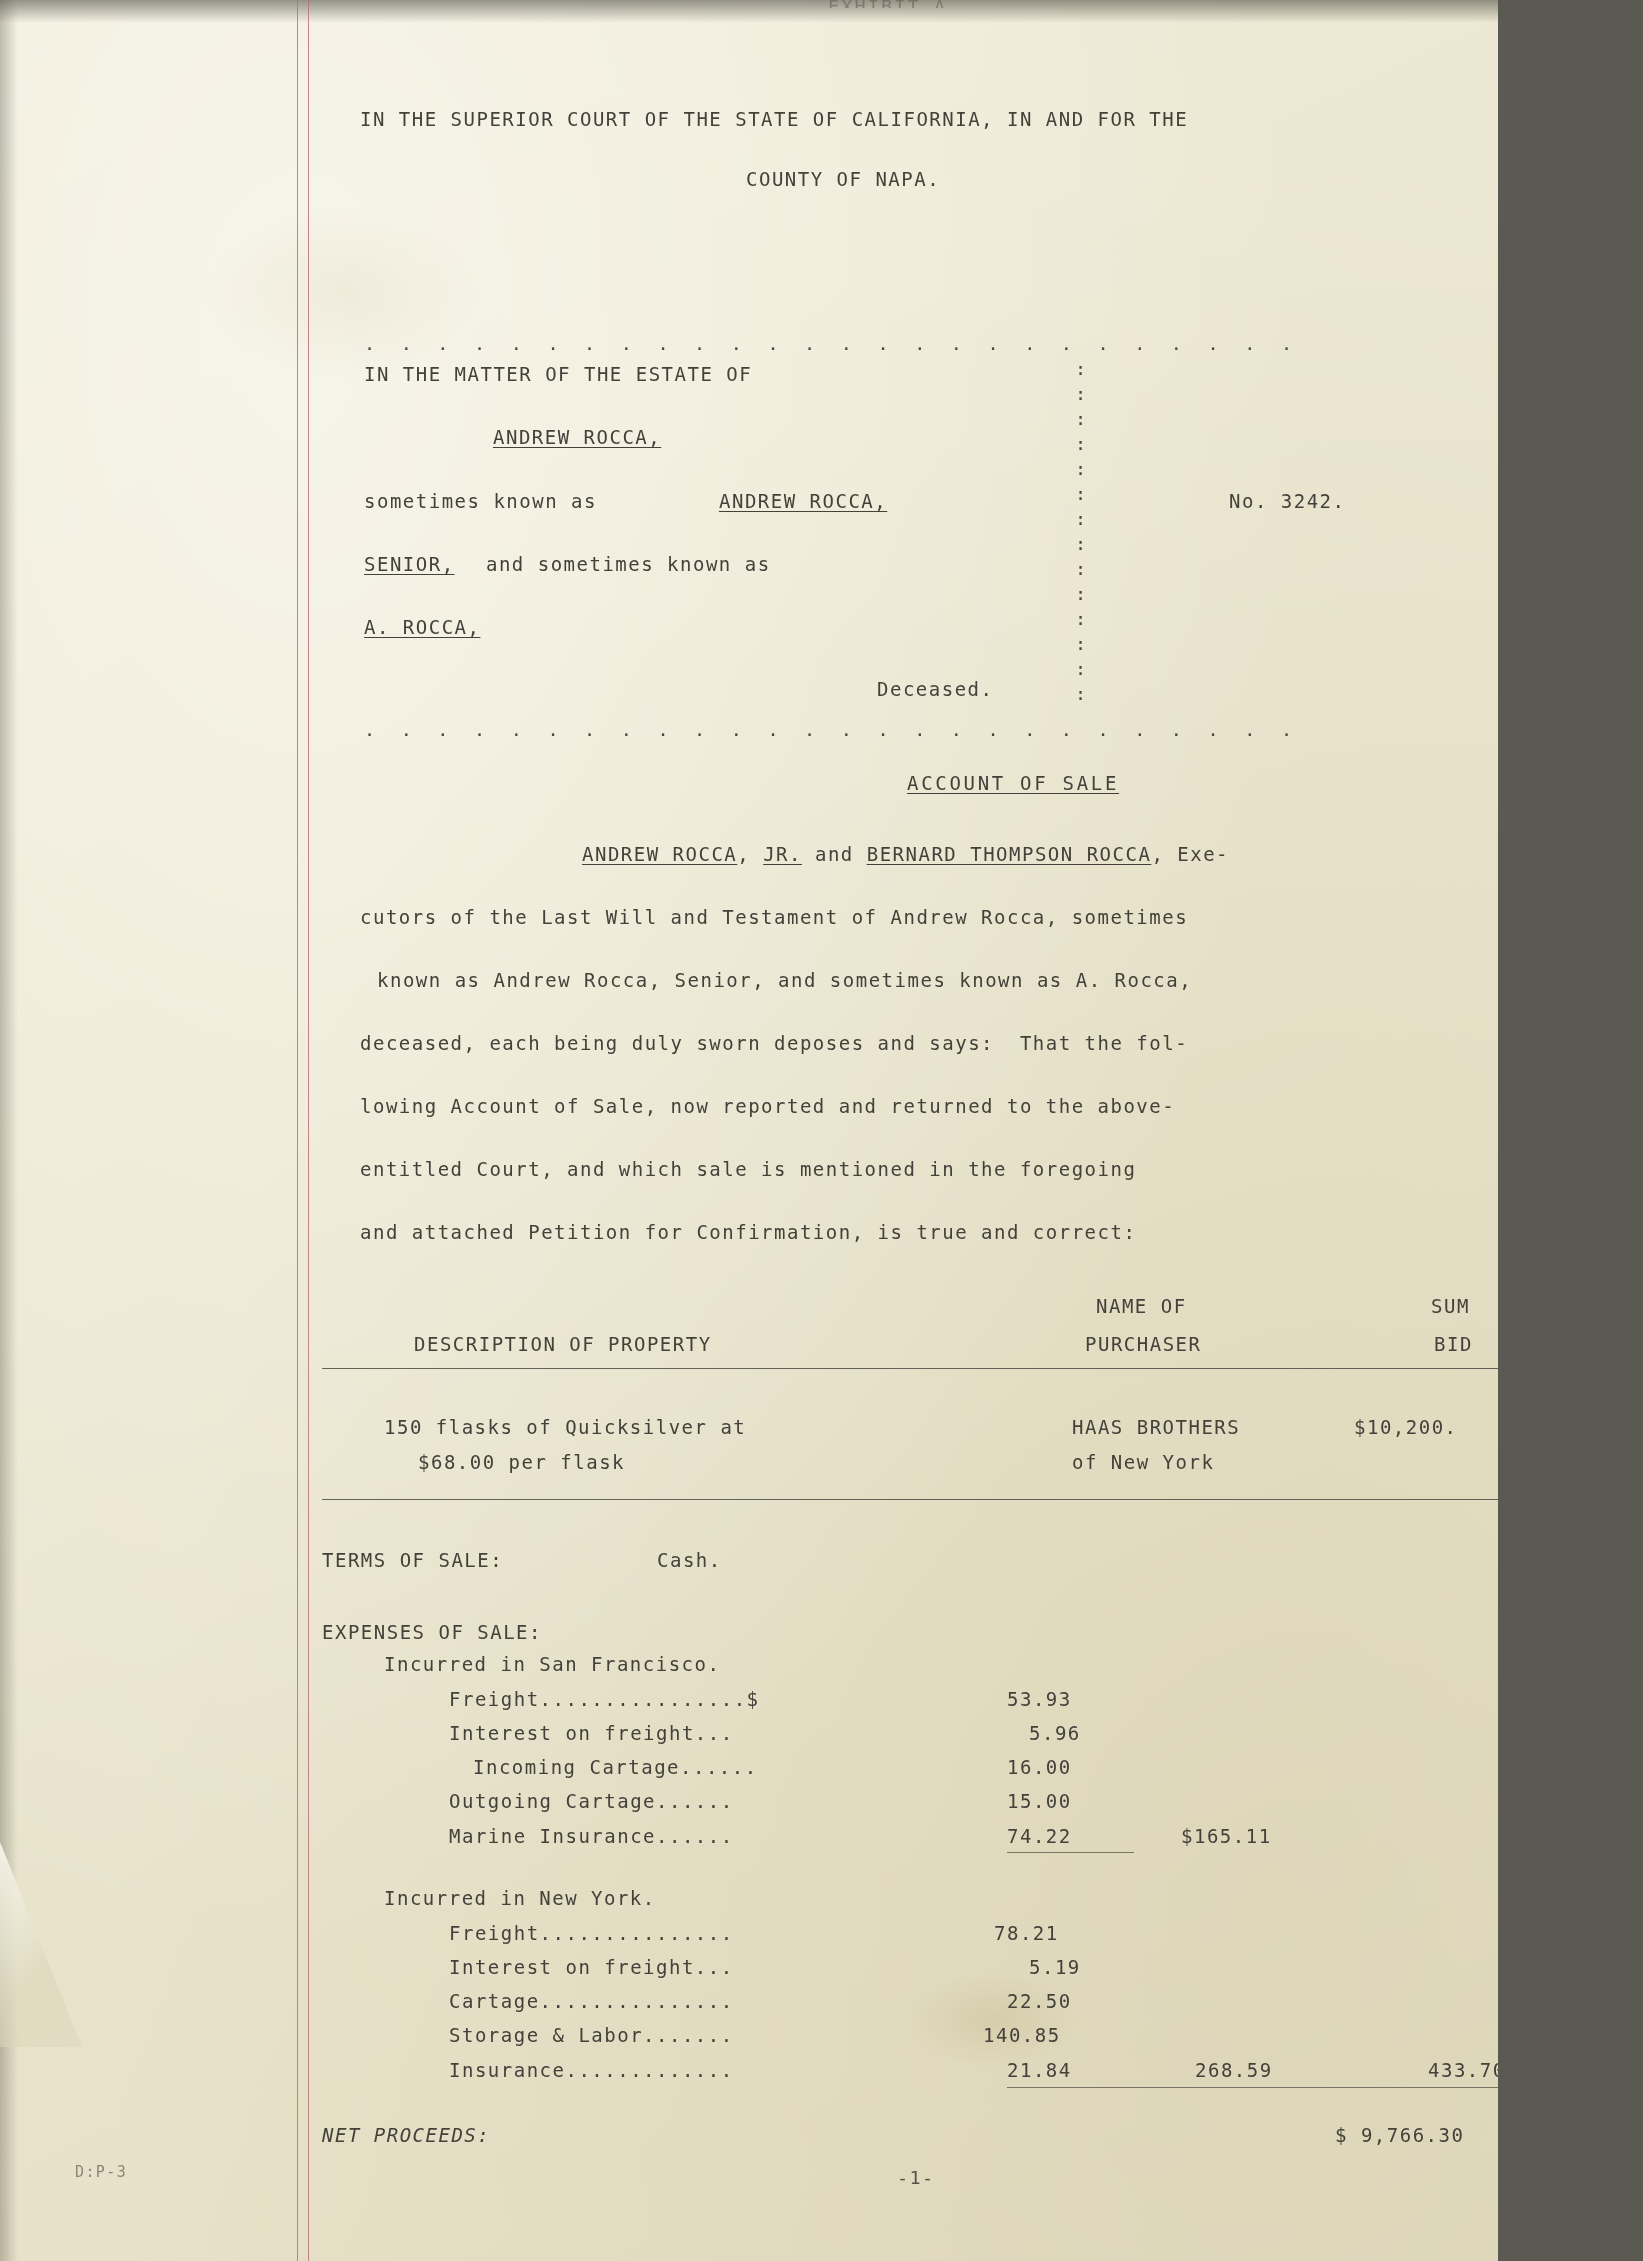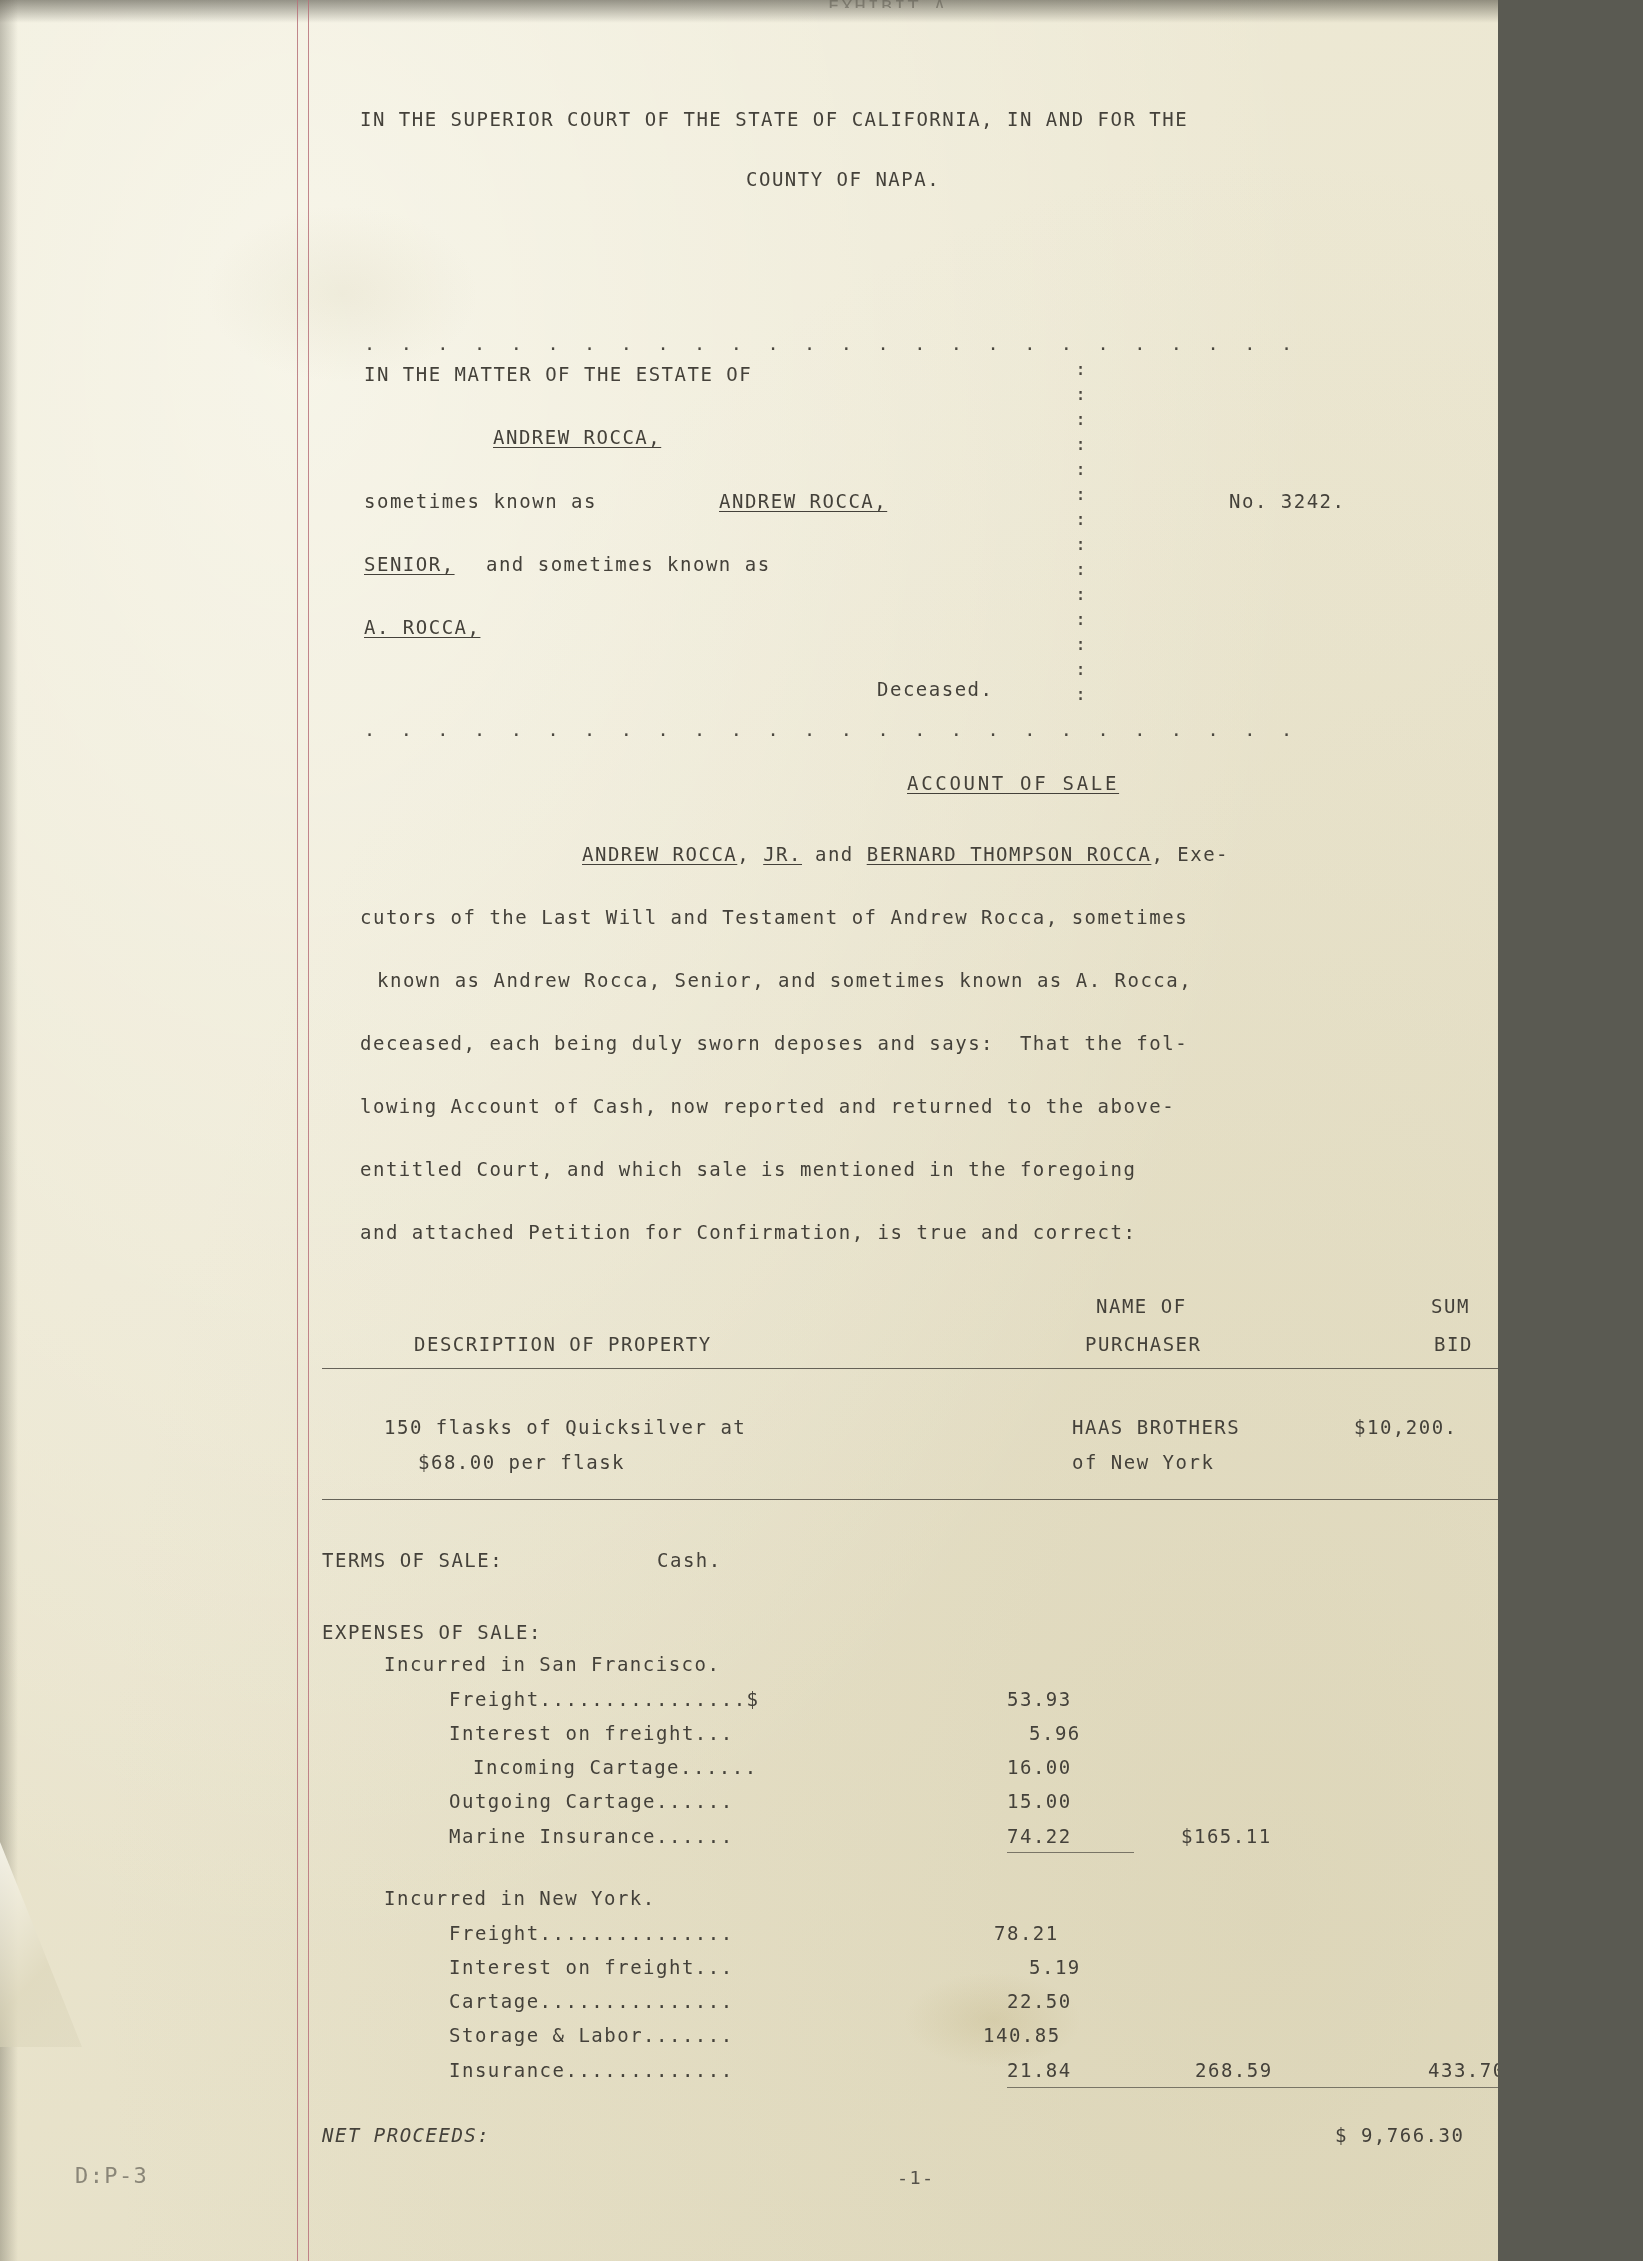--- a/index.html
+++ b/index.html
@@ -128,21 +128,21 @@
     height: 1.4px;
     background: #4d4a42;
     opacity: 0.85;
   }
   .hrule.thin { height: 0.7px; opacity: 0.7; }
 
   .footer-left {
     position: absolute;
     left: 75px;
     top: 2163px;
-    font-size: 22px;
+    font-size: 15px;
     letter-spacing: 1.4px;
     color: #8a8678;
     white-space: pre;
   }
   .footer-center {
     position: absolute;
     left: 897px;
     top: 2167px;
     font-size: 18.5px;
     letter-spacing: 1.4px;
@@ -203,21 +203,21 @@
 
     <div class="line" style="left:907px; top:492px;">No. 3242.</div>
 
     <div class="line u" style="left:585px; top:774px; letter-spacing:2.7px;">ACCOUNT OF SALE</div>
 
     <div class="line" style="left:260px; top:845px;"><span class="u">ANDREW ROCCA</span><span>, </span><span class="u">JR.</span><span> and </span><span class="u">BERNARD THOMPSON ROCCA</span><span>, Exe-</span></div>
 
     <div class="line" style="left:38px; top:908px;">cutors of the Last Will and Testament of Andrew Rocca, sometimes</div>
     <div class="line" style="left:55px; top:971px;">known as Andrew Rocca, Senior, and sometimes known as A. Rocca,</div>
     <div class="line" style="left:38px; top:1034px;">deceased, each being duly sworn deposes and says:  That the fol-</div>
-    <div class="line" style="left:38px; top:1097px;">lowing Account of Cash, now reported and returned to the above-</div>
+    <div class="line" style="left:38px; top:1097px;">lowing Account of Sale, now reported and returned to the above-</div>
     <div class="line" style="left:38px; top:1160px;">entitled Court, and which sale is mentioned in the foregoing</div>
     <div class="line" style="left:38px; top:1223px;">and attached Petition for Confirmation, is true and correct:</div>
 
     <div class="line" style="left:774px; top:1297px;">NAME OF</div>
     <div class="line" style="left:1109px; top:1297px;">SUM</div>
     <div class="line" style="left:92px; top:1335px;">DESCRIPTION OF PROPERTY</div>
     <div class="line" style="left:763px; top:1335px;">PURCHASER</div>
     <div class="line" style="left:1112px; top:1335px;">BID</div>
 
     <div class="hrule" style="left:0px; top:1368px; width:1225px;"></div>

